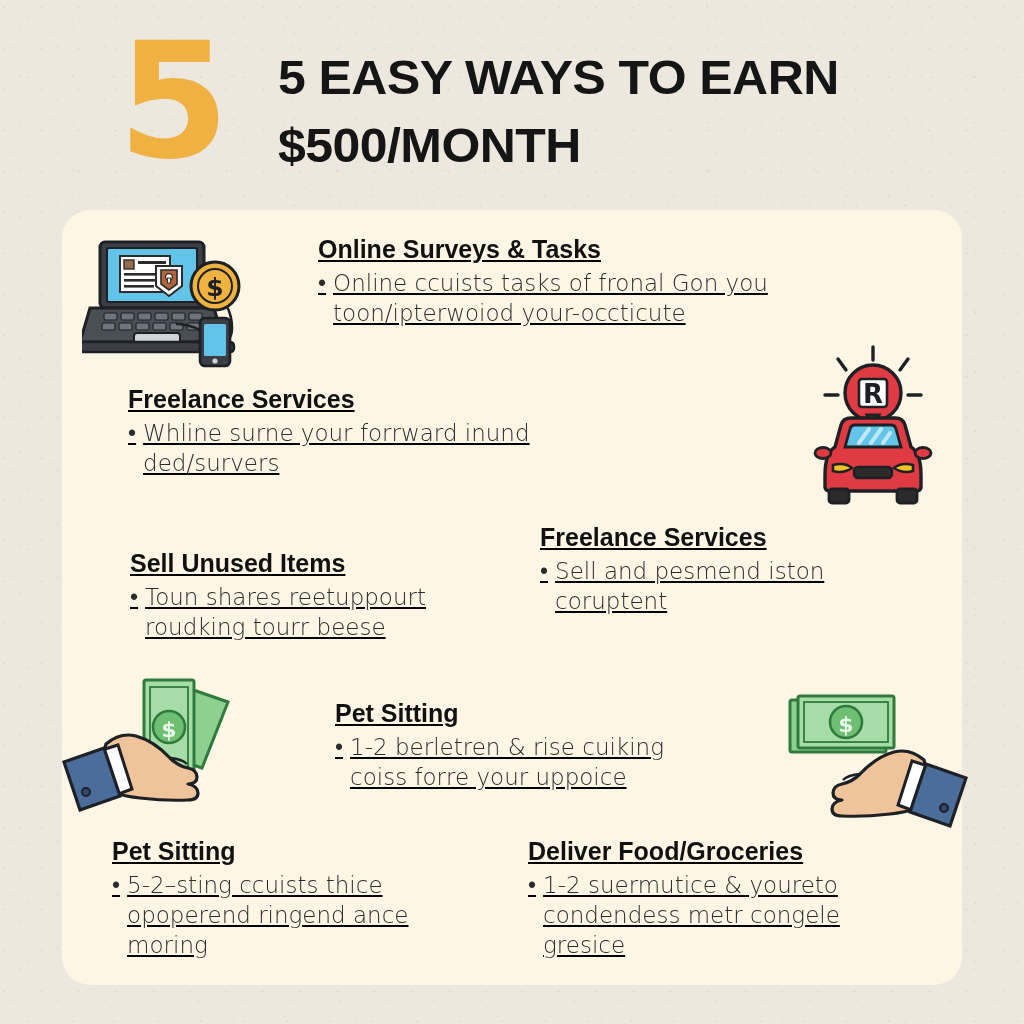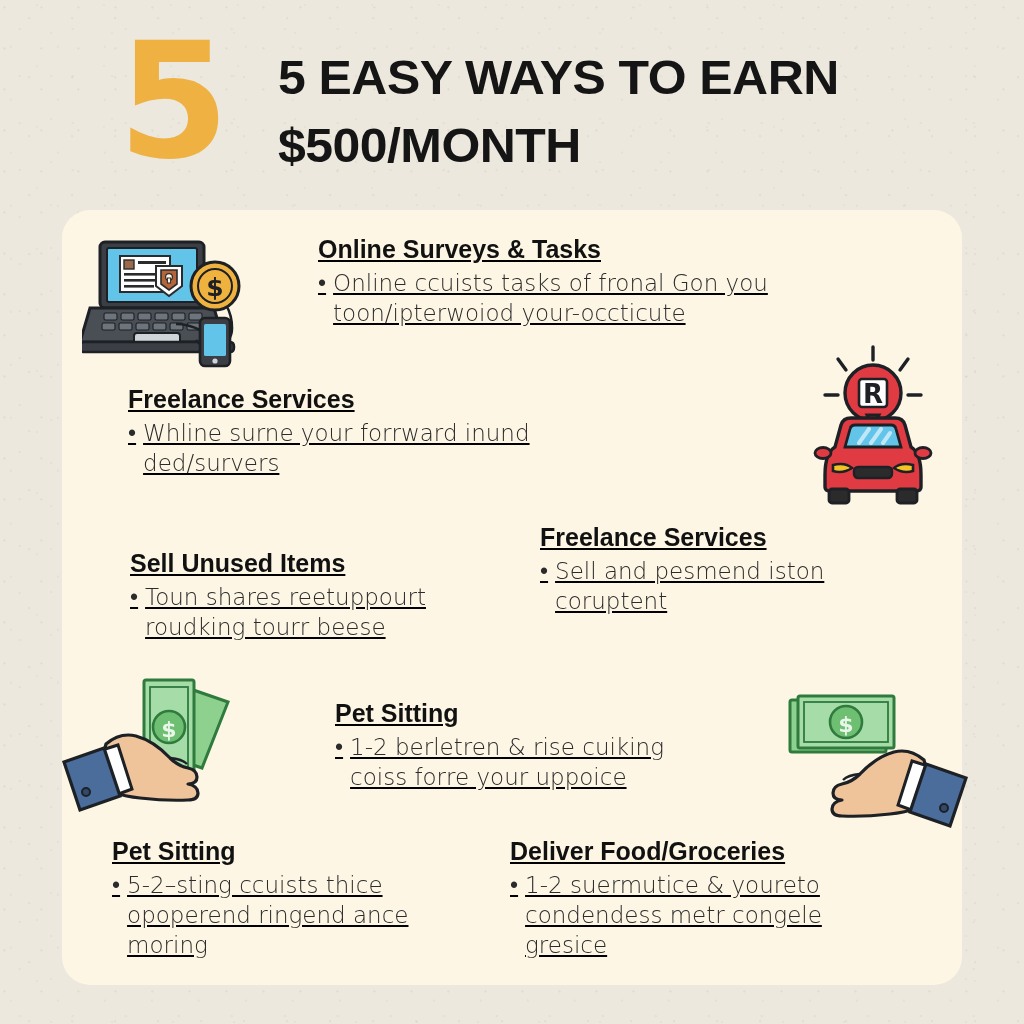--- a/index.html
+++ b/index.html
@@ -61,21 +61,21 @@
   .bullet{flex:0 0 auto;margin-right:7px;line-height:30px;font-size:23px;}
   .block-text{flex:1 1 auto;}
 
   
   #block-surveys   {left:318px;top:234px;width:450px;}
   #block-freelance-1{left:128px;top:384px;width:470px;}
   #block-freelance-2{left:540px;top:522px;width:400px;}
   #block-sell      {left:130px;top:548px;width:400px;}
   #block-pet-1     {left:335px;top:698px;width:390px;}
   #block-pet-2     {left:112px;top:836px;width:380px;}
-  #block-deliver   {left:510px;top:836px;width:400px;}
+  #block-deliver   {left:528px;top:836px;width:400px;}
 
   
   .art{position:absolute;z-index:4;}
   #art-laptop{left:82px;top:238px;}
   #art-car{left:793px;top:343px;}
   #art-hand-left{left:58px;top:672px;}
   #art-hand-right{left:772px;top:684px;}
 </style>
 </head>
 <body>

